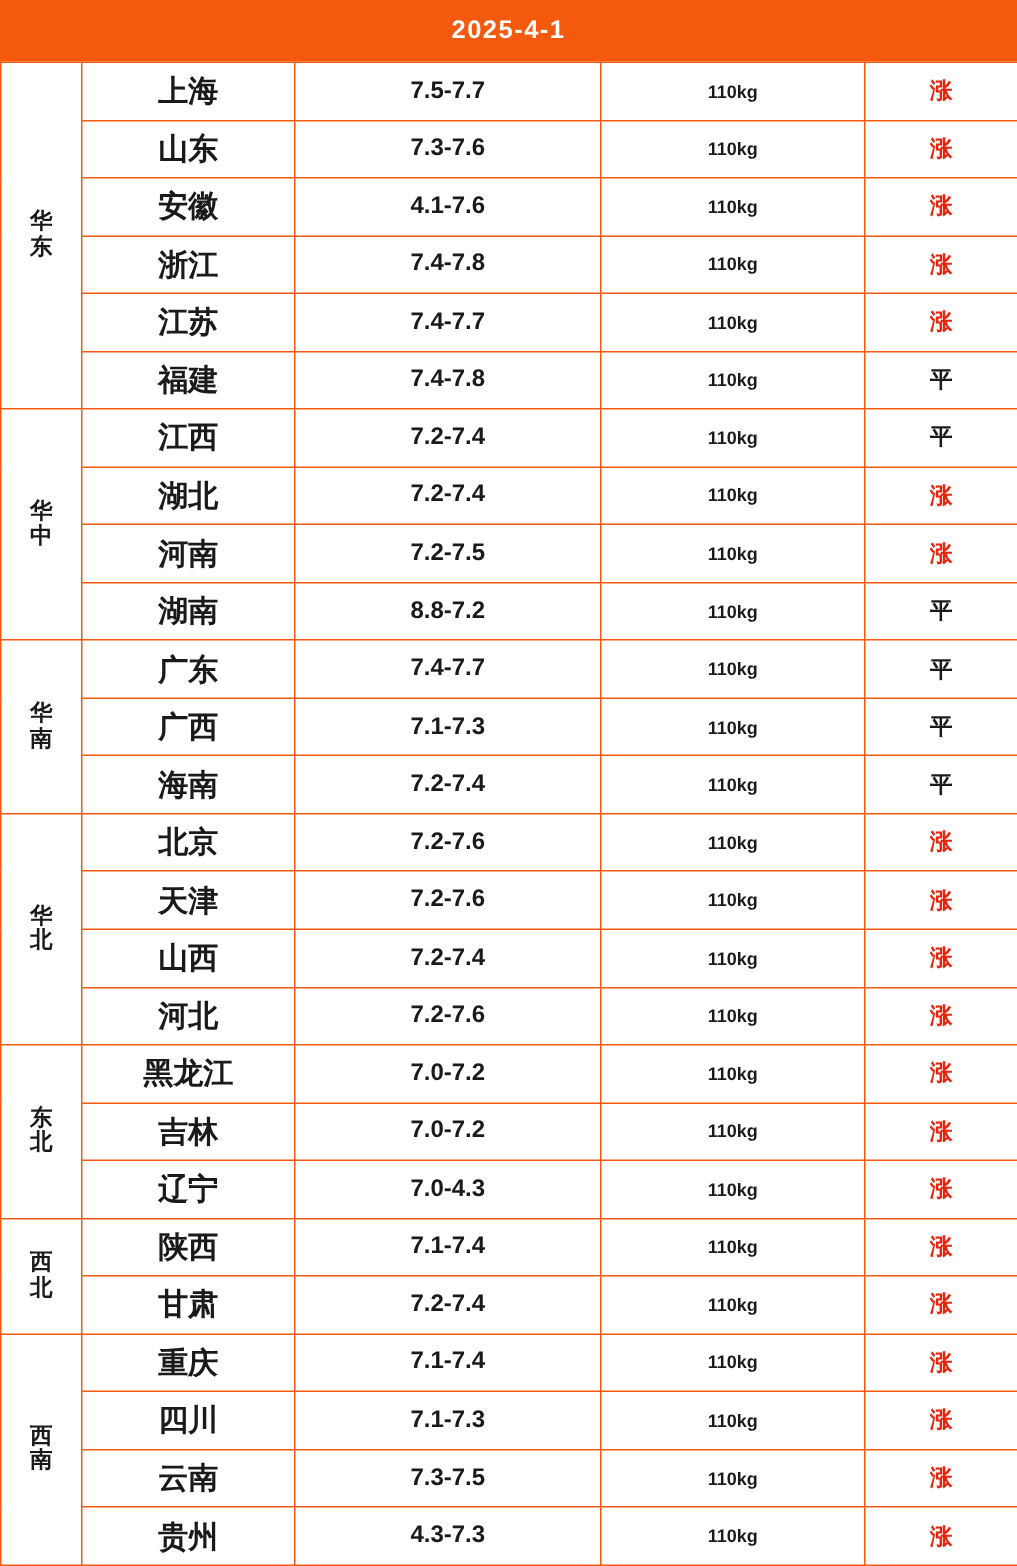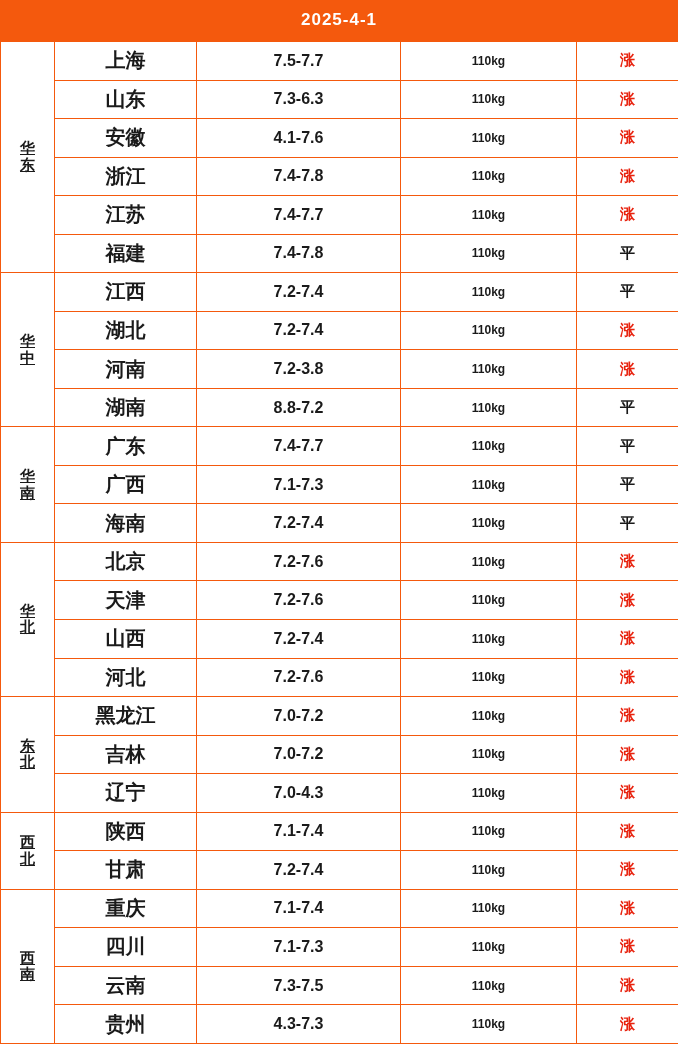--- a/index.html
+++ b/index.html
@@ -67,21 +67,20 @@
     line-height: 1.12;
     letter-spacing: 0px;
     padding: 0 12px;
   }
   td.region .rtext {
     display: block;
     width: 1em;
     margin: 0 auto;
     word-break: break-all;
     white-space: normal;
-    text-decoration: underline;
   }
   td.province { font-size: 20px; }
   td.price { font-size: 16px; }
   td.weight { font-size: 12px; }
   td.trend { font-size: 15px; color: #1a1a1a; }
   td.trend.up { color: #e8230f; }
   td.trend.flat { color: #1a1a1a; }
 </style>
 </head>
 <body>
@@ -106,21 +105,21 @@
             <td class="region" rowspan="6">
               <span class="rtext">华东</span>
             </td>
             <td class="province">上海</td>
             <td class="price">7.5-7.7</td>
             <td class="weight">110kg</td>
             <td class="trend up">涨</td>
           </tr>
           <tr>
             <td class="province">山东</td>
-            <td class="price">7.3-6.3</td>
+            <td class="price">7.3-7.6</td>
             <td class="weight">110kg</td>
             <td class="trend up">涨</td>
           </tr>
           <tr>
             <td class="province">安徽</td>
             <td class="price">4.1-7.6</td>
             <td class="weight">110kg</td>
             <td class="trend up">涨</td>
           </tr>
           <tr>
@@ -151,21 +150,21 @@
             <td class="trend flat">平</td>
           </tr>
           <tr>
             <td class="province">湖北</td>
             <td class="price">7.2-7.4</td>
             <td class="weight">110kg</td>
             <td class="trend up">涨</td>
           </tr>
           <tr>
             <td class="province">河南</td>
-            <td class="price">7.2-3.8</td>
+            <td class="price">7.2-7.5</td>
             <td class="weight">110kg</td>
             <td class="trend up">涨</td>
           </tr>
           <tr>
             <td class="province">湖南</td>
             <td class="price">8.8-7.2</td>
             <td class="weight">110kg</td>
             <td class="trend flat">平</td>
           </tr>
           <tr>

